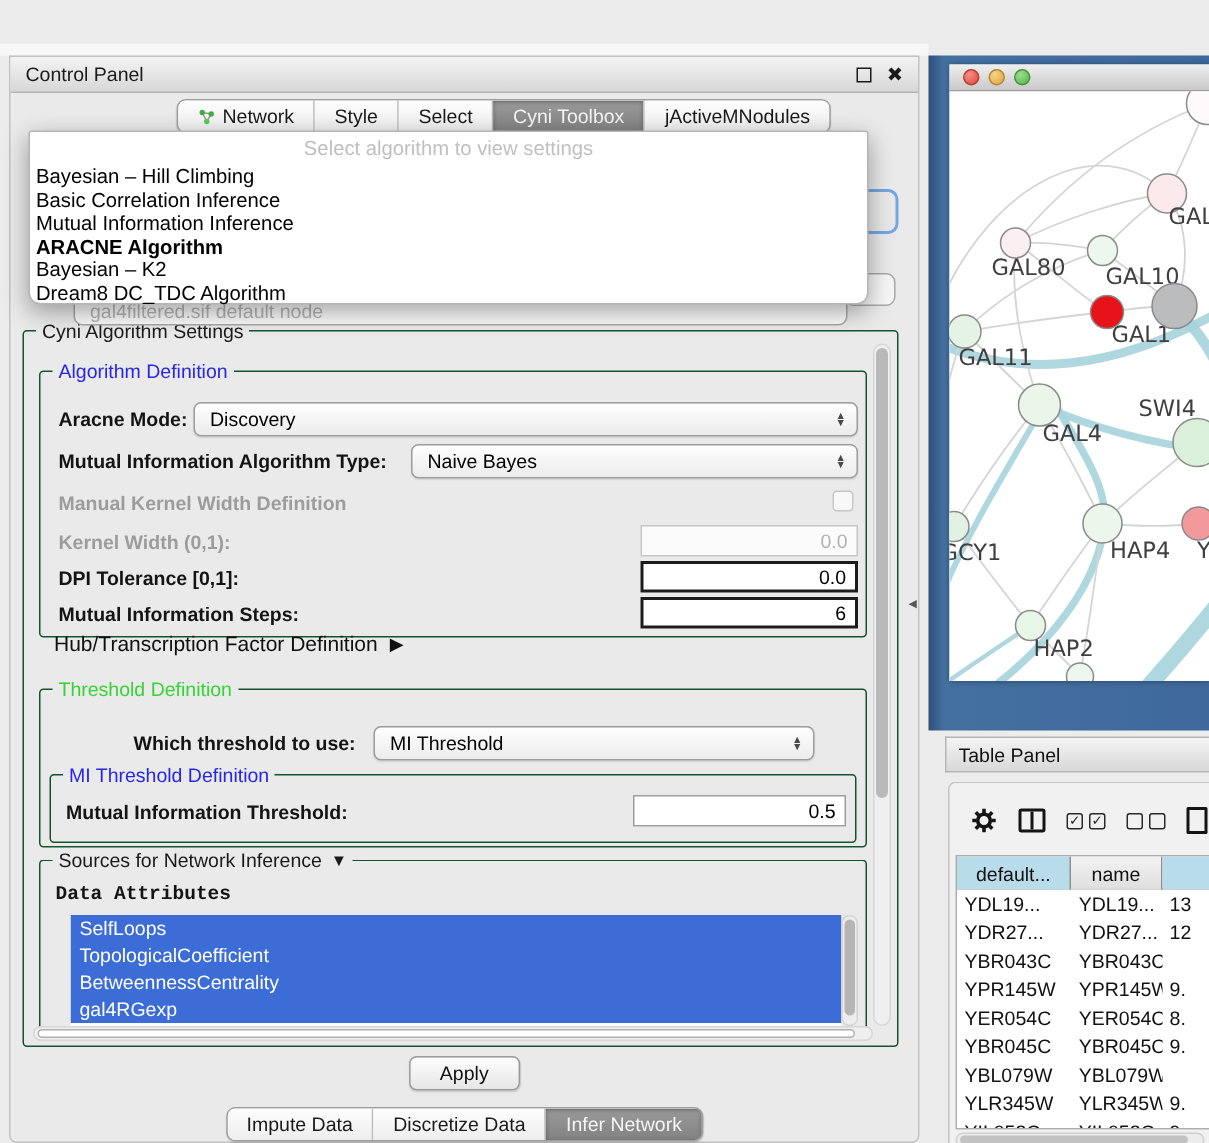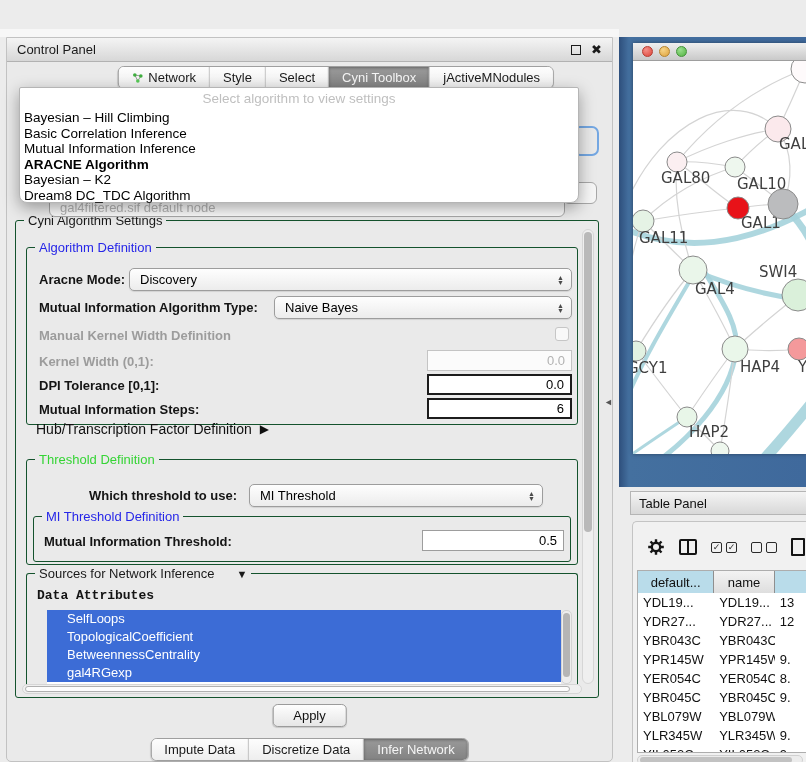--- a/index.html
+++ b/index.html
@@ -69,21 +69,21 @@
   .num-input.strong{border:2px solid #1c1c1c;}
   .num-input.soft{border:1px solid #9d9d9d;}
   .num-input.disabled{border:1px solid #c4c4c4;background:#fbfbfb;color:#b2b2b2;}
   .checkbox{position:absolute;width:14px;height:14px;border:1px solid #c6c6c6;border-radius:3px;background:#f8f8f8;}
 
   .hub-row{position:absolute;left:20px;top:200px;font-size:14px;color:#101010;display:flex;align-items:center;gap:8px;}
   .tri-right{font-size:12px;}
   .tri-down{font-size:11px;}
 
   .attr-list{position:absolute;left:20px;top:36px;width:514px;height:74px;background:#ffffff;overflow:hidden;}
-  .attr-item{height:18px;line-height:18px;background:#3c6cd6;color:#ffffff;font-size:13px;padding-left:20px;}
+  .attr-item{height:18px;line-height:18px;background:#3c6cd6;color:#ffffff;font-size:13px;padding-left:6px;}
   .attr-scroll{position:absolute;right:-13px;top:0;width:11px;height:74px;background:#ededed;
                border:1px solid #d4d4d4;border-radius:5px;}
   .attr-thumb{position:absolute;left:1px;top:2px;width:7px;height:64px;background:#b5b5b5;border-radius:4px;}
 
   .vscroll{position:absolute;right:4px;top:8px;width:12px;height:455px;background:#efefef;
            border:1px solid #d6d6d6;border-radius:6px;}
   .vthumb{position:absolute;left:1px;top:2px;width:8px;height:300px;background:#b9b9b9;border-radius:5px;}
   .hscroll{position:absolute;left:6px;bottom:3px;width:560px;height:10px;background:#efefef;
            border:1px solid #d6d6d6;border-radius:5px;}
   .hthumb{position:absolute;left:2px;top:1px;width:545px;height:6px;background:#fdfdfd;border:1px solid #b0b0b0;border-radius:4px;}
@@ -223,21 +223,21 @@
             </span>
         </div>
         <div class="groupbox" style="left:6px;top:56px;width:538px;height:46px;">
           <span class="group-label blue">MI Threshold Definition</span>
           <span class="row-label" style="left:10px;top:17px;">Mutual Information Threshold:</span>
           <div class="num-input soft" style="left:388px;top:13px;width:142px;">0.5</div>
         </div>
       </div>
 
       <div class="groupbox" style="left:10px;top:352px;width:552px;height:112px;border-bottom:none;border-radius:3px 3px 0 0;">
-        <span class="group-label black" style="display:flex;gap:22px;align-items:center;justify-content:center;">
+        <span class="group-label black" style="display:flex;gap:6px;align-items:center;justify-content:center;">
           <span>Sources for Network Inference</span>
           <span class="tri-down">▼</span>
         </span>
         <span class="row-label" style="left:10px;top:14px;font-family:Liberation Mono, monospace;">Data Attributes</span>
         <div class="attr-list" id="attr-list">
             <div class="attr-item">SelfLoops</div>
             <div class="attr-item">TopologicalCoefficient</div>
             <div class="attr-item">BetweennessCentrality</div>
             <div class="attr-item">gal4RGexp</div>
           </div>

